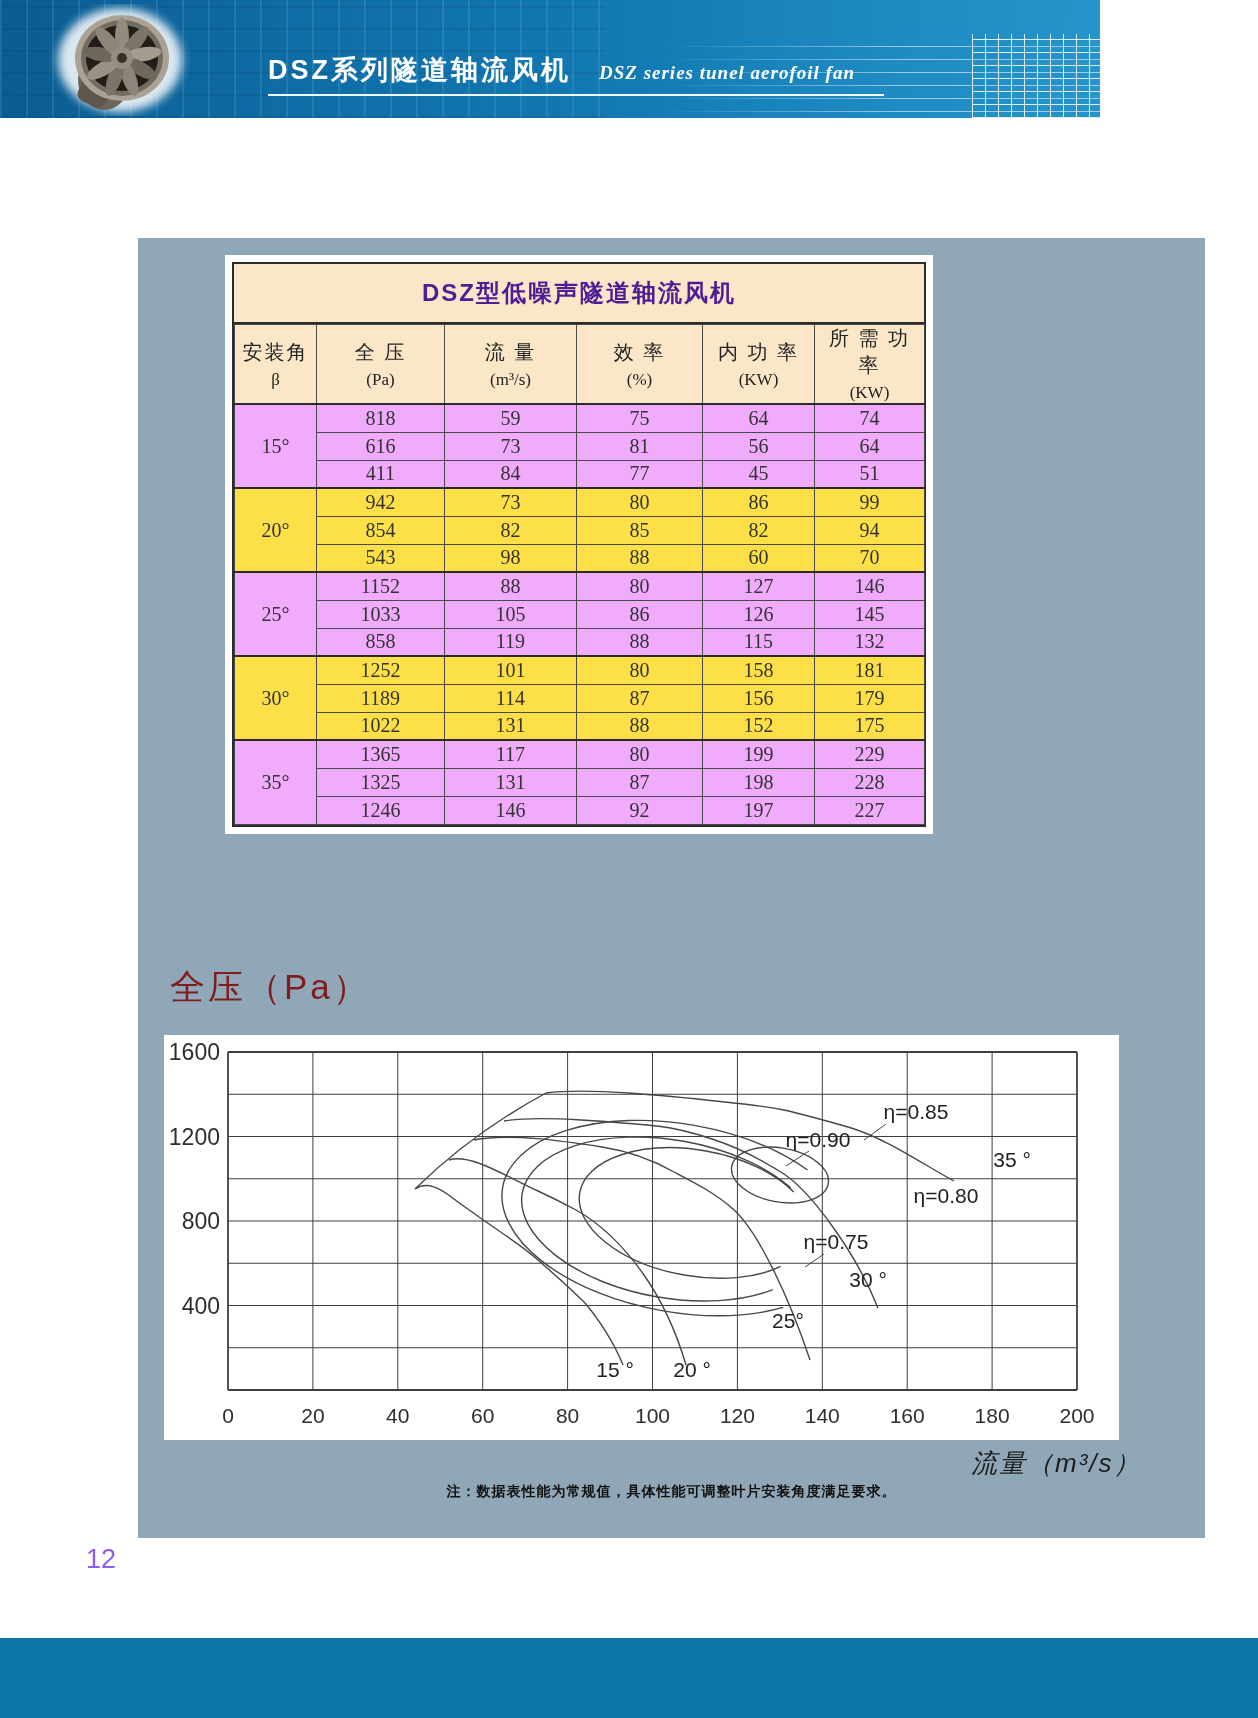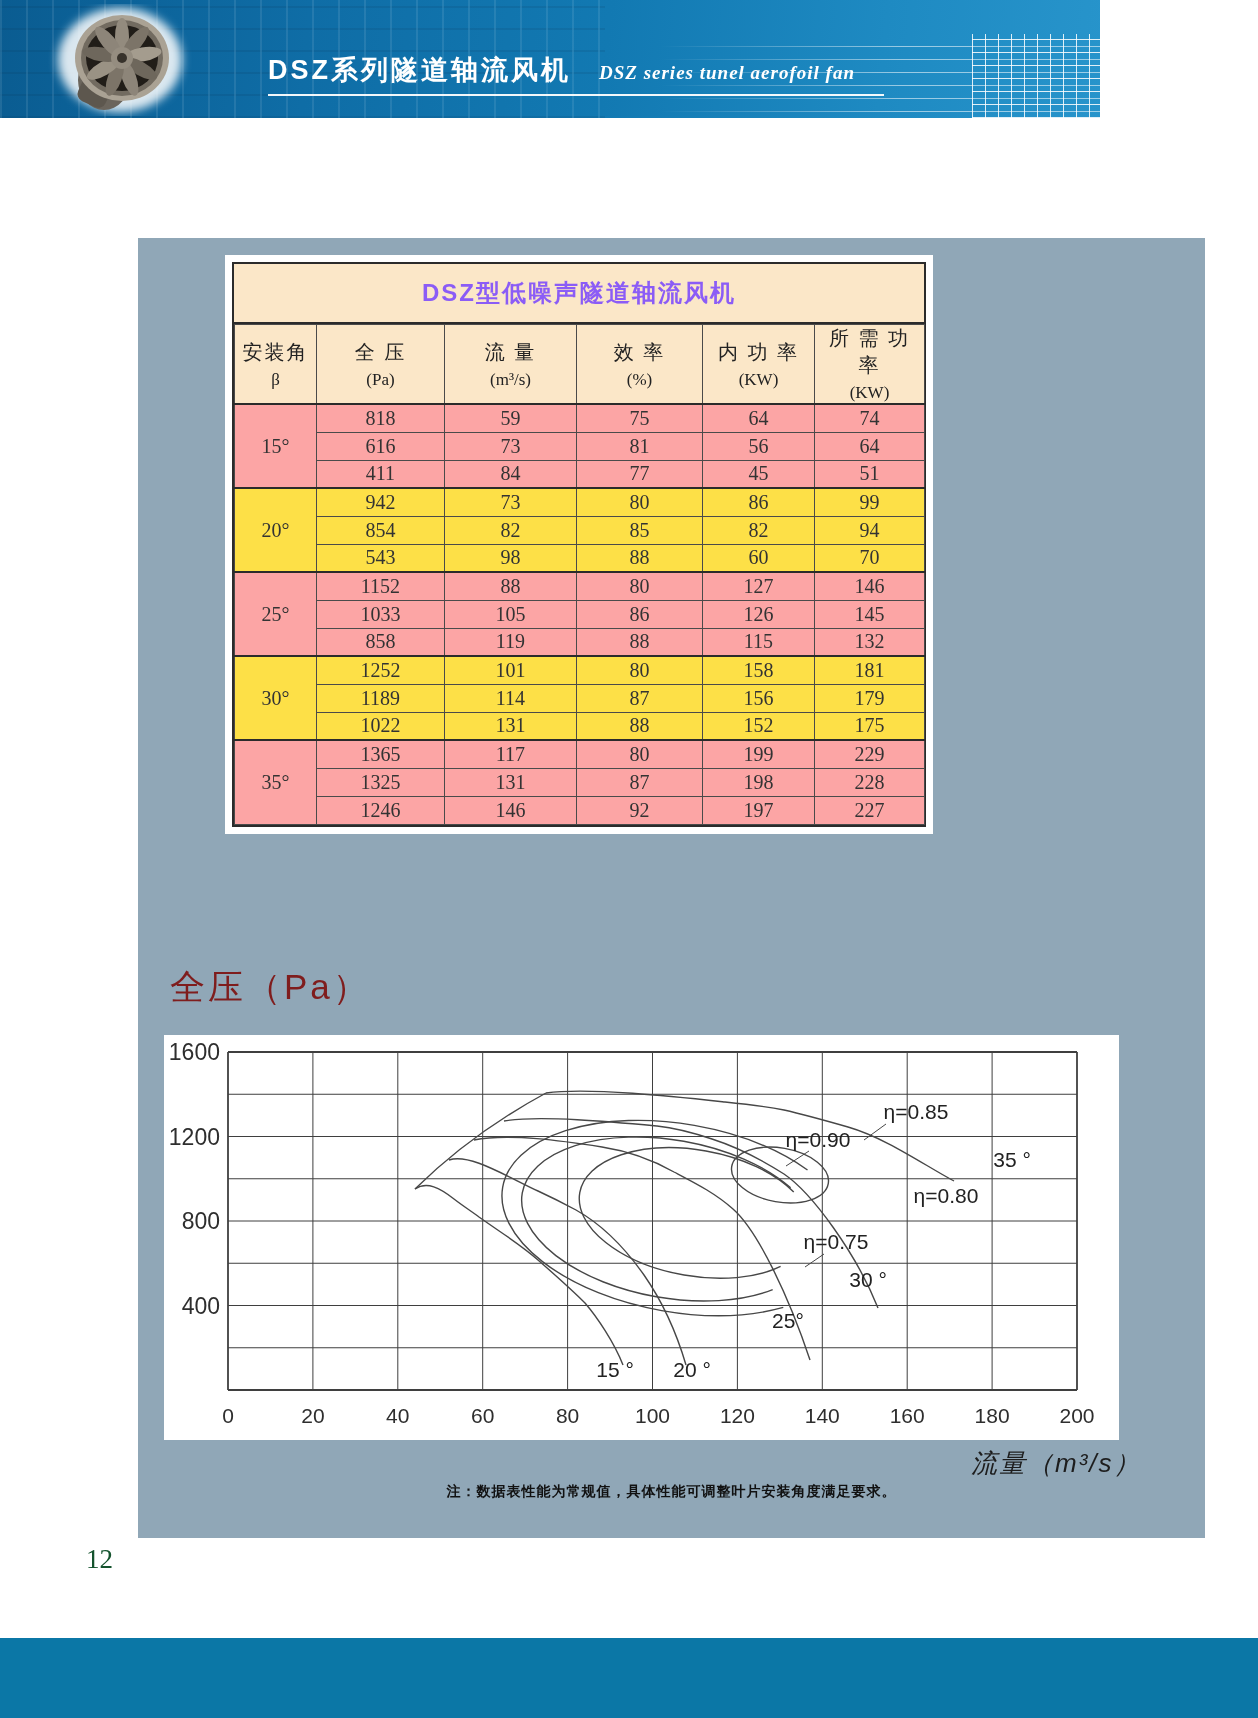--- a/index.html
+++ b/index.html
@@ -33,56 +33,56 @@
 
   
   .panel { position:absolute; left:138px; top:238px; width:1067px; height:1300px;
     background:#90a7b7; }
 
   
   .table-card { position:absolute; left:87px; top:17px; width:708px; background:#fff; padding:7px; }
   .table-inner { border:2px solid #2b2b2b; }
   .tbl-title { height:60px; background:#fbe7c8; border-bottom:2px solid #2b2b2b;
     display:flex; align-items:center; justify-content:center;
-    font-size:24px; font-weight:600; letter-spacing:2px; color:#8b5cf6; }
+    font-size:24px; font-weight:600; letter-spacing:2px; color:#4c1d95; }
   .tbl-info { height:46px; background:#fff; border-bottom:2px solid #2b2b2b;
     display:flex; align-items:center; font-size:20px; color:#222; }
   .tbl-info .speed { margin-left:150px; }
   .tbl-info .model { margin-left:auto; margin-right:44px; }
   table.tbl { width:690px; border-collapse:collapse; table-layout:fixed; }
   table.tbl th, table.tbl td { border:1px solid #4a4a4a; text-align:center; }
   table.tbl thead th { background:#fbe7c8; height:72px; font-weight:normal;
     border-bottom:2px solid #2b2b2b; }
   .th-label { display:block; font-size:20px; letter-spacing:2px; color:#222; }
   .th-unit  { display:block; font-size:17px; margin-top:4px;
     font-family:"Liberation Serif", serif; color:#222; }
   table.tbl tbody td { height:28px; font-family:"Liberation Serif", serif;
     font-size:20px; color:#333; }
-  tr.blue  td { background:#fca5a5; }
+  tr.blue  td { background:#f0abfc; }
   tr.cream td { background:#fde047; }
   tr.group-first td { border-top:2px solid #2b2b2b; }
   td.angle { font-size:21px; }
 
   
   .pressure-label { position:absolute; left:32px; top:726px; font-size:35px;
     letter-spacing:3px; color:#7f1d1d; }
   .chart-panel { position:absolute; left:26px; top:797px; width:955px; height:405px;
     background:#fff; }
   .chart-panel svg { display:block; width:955px; height:405px; }
   .flow-label { position:absolute; left:833px; top:1208px; font-size:26px;
     letter-spacing:2px; color:#1d1d1d;font-style:italic; }
   .note { position:absolute; left:0; top:1245px; width:100%; text-align:center;
     font-size:14px; font-weight:bold; color:#111; letter-spacing:1px; }
 
   .tick-label { font-size:21px; fill:#2e2e2e; font-family:"Liberation Sans", sans-serif; }
   .ytick-label { font-size:23px; fill:#2e2e2e; font-family:"Liberation Sans", sans-serif; }
   .ann-label { font-size:21px; fill:#222; font-family:"Liberation Sans", sans-serif; }
 
   
-  .page-number { position:absolute; left:86px; top:1544px; font-size:27px; color:#14532d;font-family:Liberation Serif, serif; }
+  .page-number { position:absolute; left:86px; top:1544px; font-size:27px; color:#8b5cf6; }
   .footer-bar { position:absolute; left:0; bottom:0; width:1258px; height:80px; background:#0b77a6; }
 </style>
 </head>
 <body>
 
 <div class="header">
   <div class="circuit"></div>
   <div class="hlines"></div>
   <div class="mesh"></div>
 

